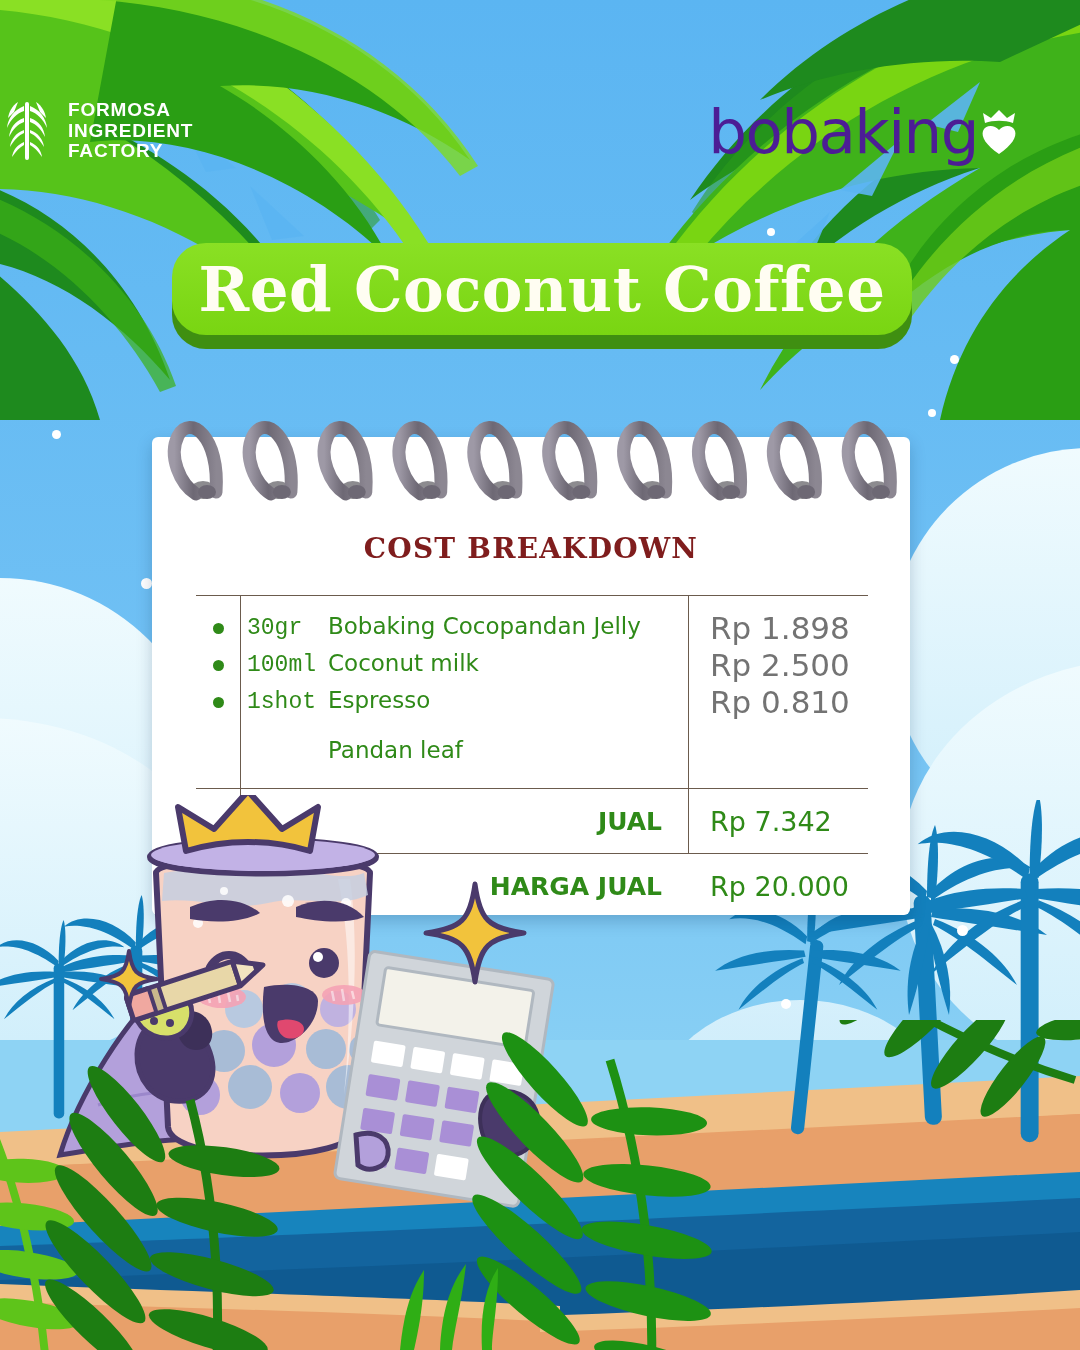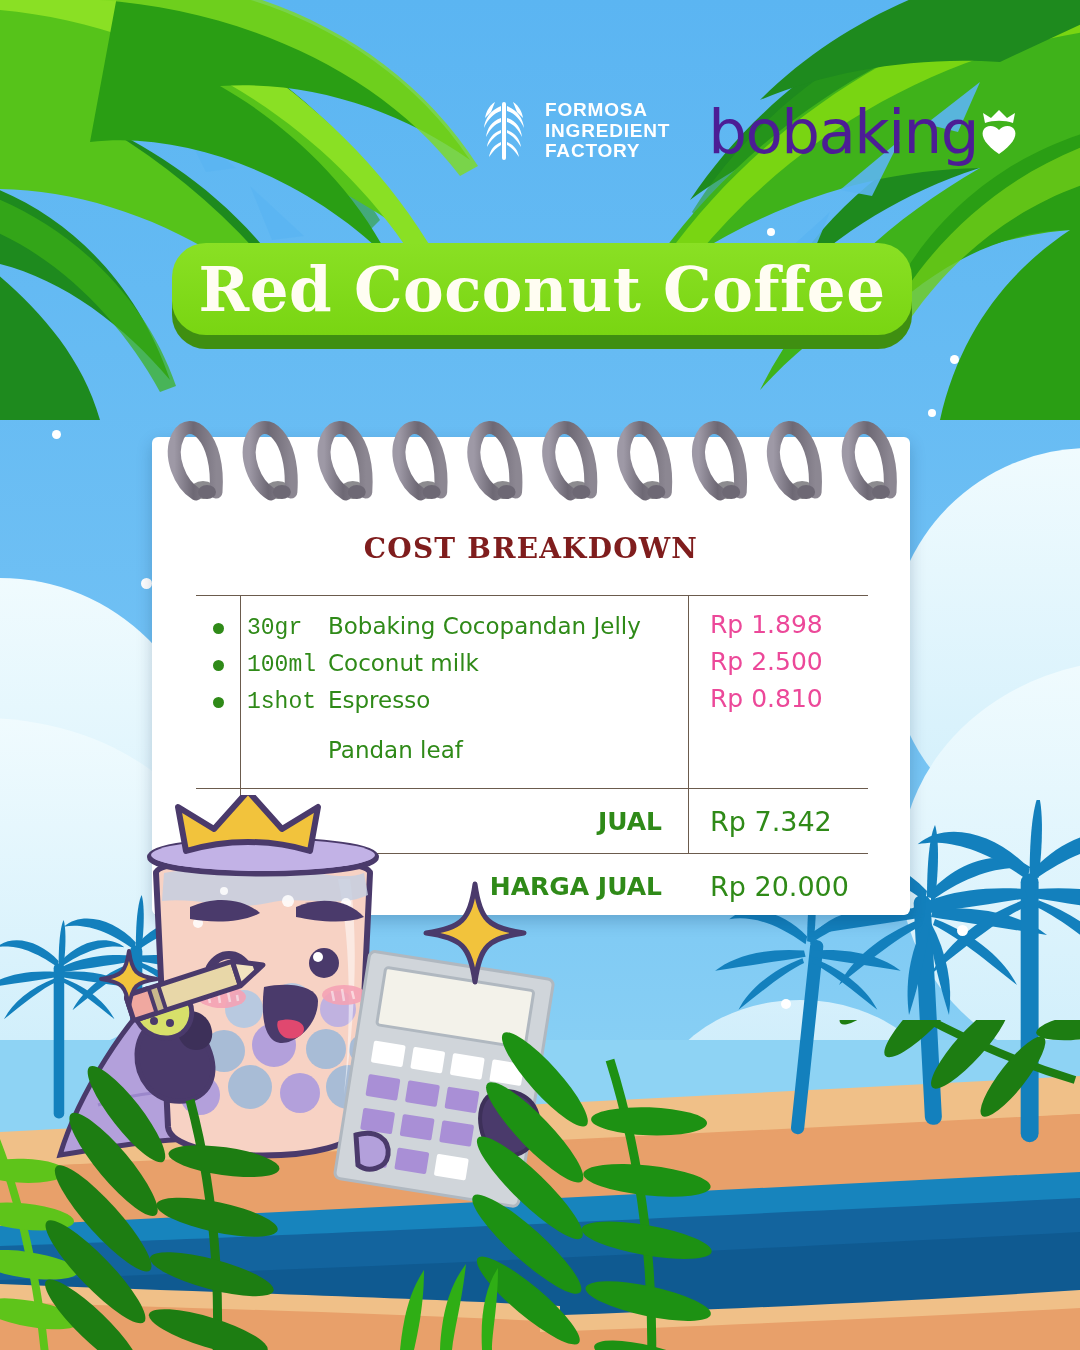--- a/index.html
+++ b/index.html
@@ -17,21 +17,21 @@
     position:absolute; left:0; top:0; width:1080px; height:1160px;
     background:linear-gradient(#5bb5f2 0%, #6fc0f4 55%, #8ed3f4 100%);
   }
 
   
   .cloud { position:absolute; background:linear-gradient(#f0fbfe,#cfeefb); border-radius:50%; }
 
   
   .logo-row {
     position:absolute; left:0; top:86px; width:1024px; height:90px;
-    display:flex; align-items:center; justify-content:flex-end; gap:38px; z-index:40;
+    display:flex; align-items:center; justify-content:space-between; gap:38px; z-index:40;
   }
   .fif { display:flex; align-items:center; gap:14px; }
   .fif-mark { width:54px; height:62px; }
   .fif-text { color:#fff; font-weight:bold; line-height:1.08; letter-spacing:.8px; font-size:19px; }
   .fif-text div { white-space:nowrap; }
   .bk { display:flex; align-items:center; gap:2px; }
   .bk-word {
     color:#4c1d95; font-size:61px; font-weight:normal; letter-spacing:-1.5px;
     font-family:"DejaVu Sans", sans-serif;
   }
@@ -74,21 +74,21 @@
   .vline { position:absolute; top:0; bottom:0; width:1px; background:#6b5b4d; }
   .vline.a { left:44px; }
   .vline.b { left:492px; }
 
   .itemrows { position:relative; padding:14px 0 30px 0; }
   .irow { display:flex; align-items:baseline; height:37px; }
   .bullet-cell { width:44px; display:flex; justify-content:center; align-items:center; height:37px; }
   .dot { width:11px; height:11px; border-radius:50%; background:#2f8a18; display:block; }
   .qty { width:88px; padding-left:7px; color:#2f8a18; font-size:23px; font-family:Liberation Mono, monospace; }
   .ing { color:#2f8a18; font-size:23px; font-family:"DejaVu Sans", sans-serif; }
-  .price-cell { position:absolute; left:492px; width:180px; padding-left:22px; color:#ec4899; font-size:25px; font-family:"DejaVu Sans", sans-serif; }
+  .price-cell { position:absolute; left:492px; width:180px; padding-left:22px; color:#737373; font-size:31px; font-family:"DejaVu Sans", sans-serif; }
 
   .sumrow { display:flex; align-items:center; height:64px; position:relative; }
   .sum-label {
     position:absolute; left:44px; width:448px; text-align:right; padding-right:26px;
     color:#2f8a18; font-size:25px; font-weight:bold; font-family:"DejaVu Sans", sans-serif;
   }
   .sum-val {
     position:absolute; left:492px; padding-left:22px;
     color:#2f8a18; font-size:27px; font-family:"DejaVu Sans", sans-serif;
   }

